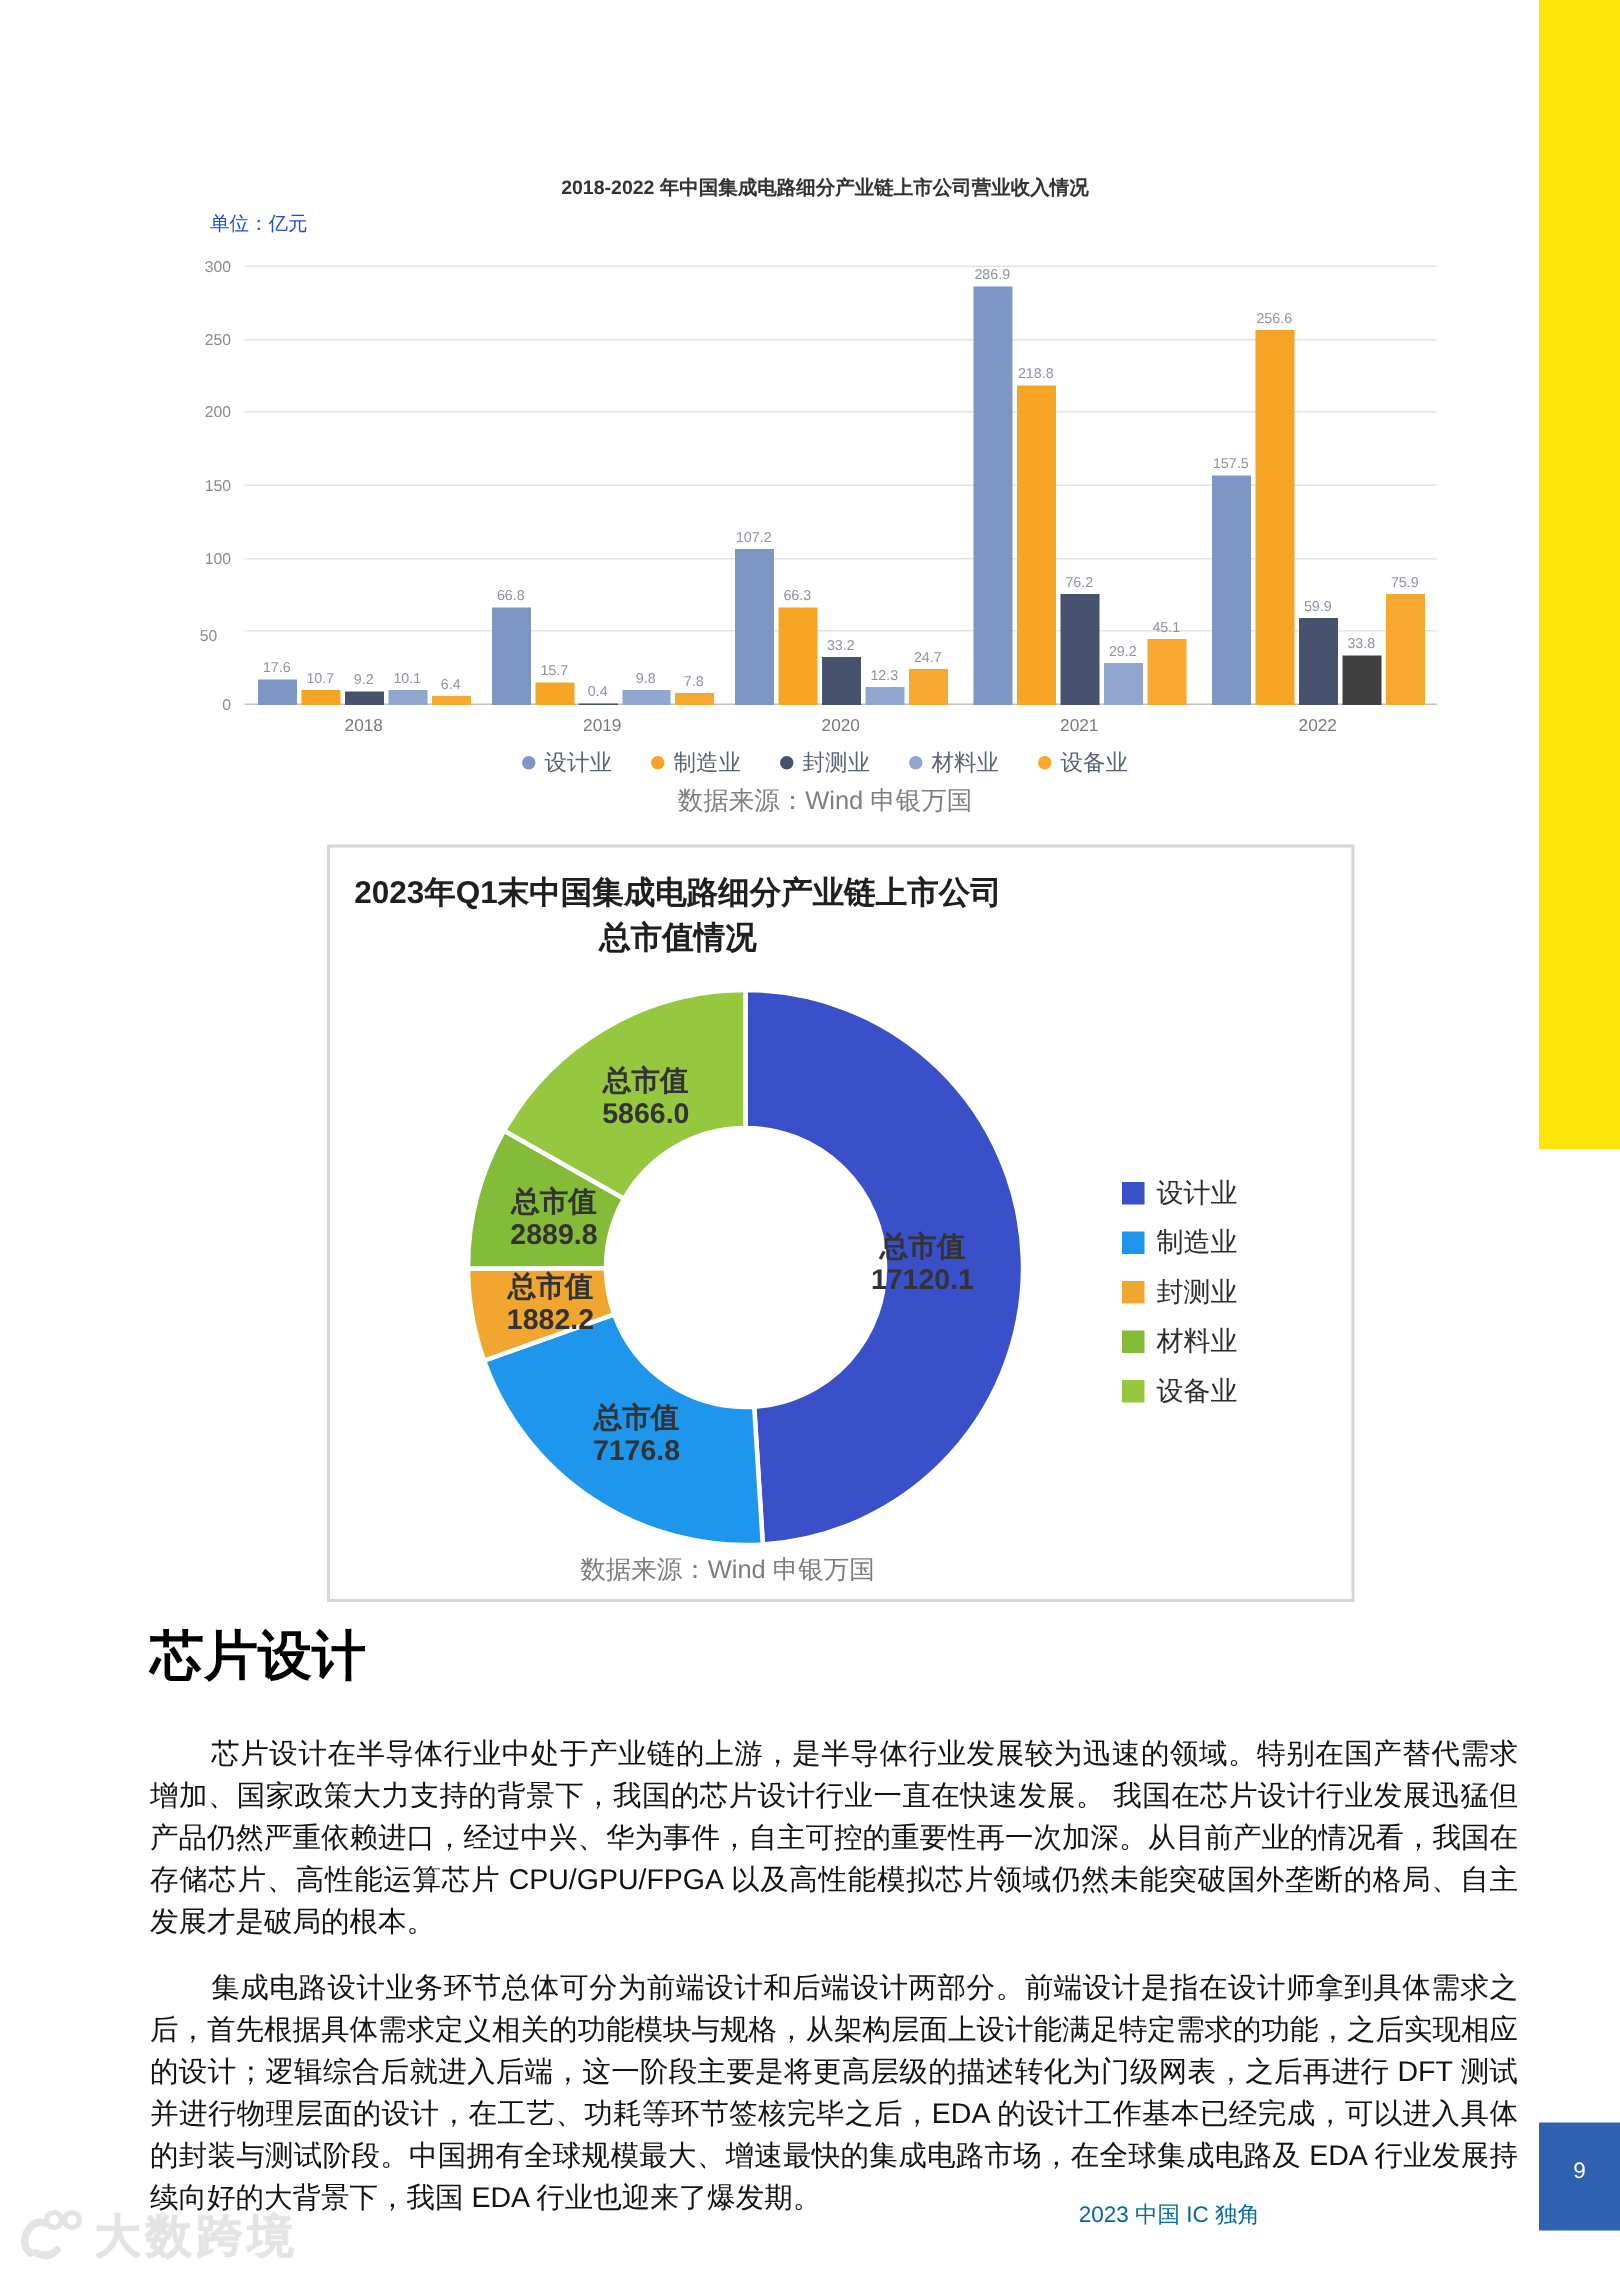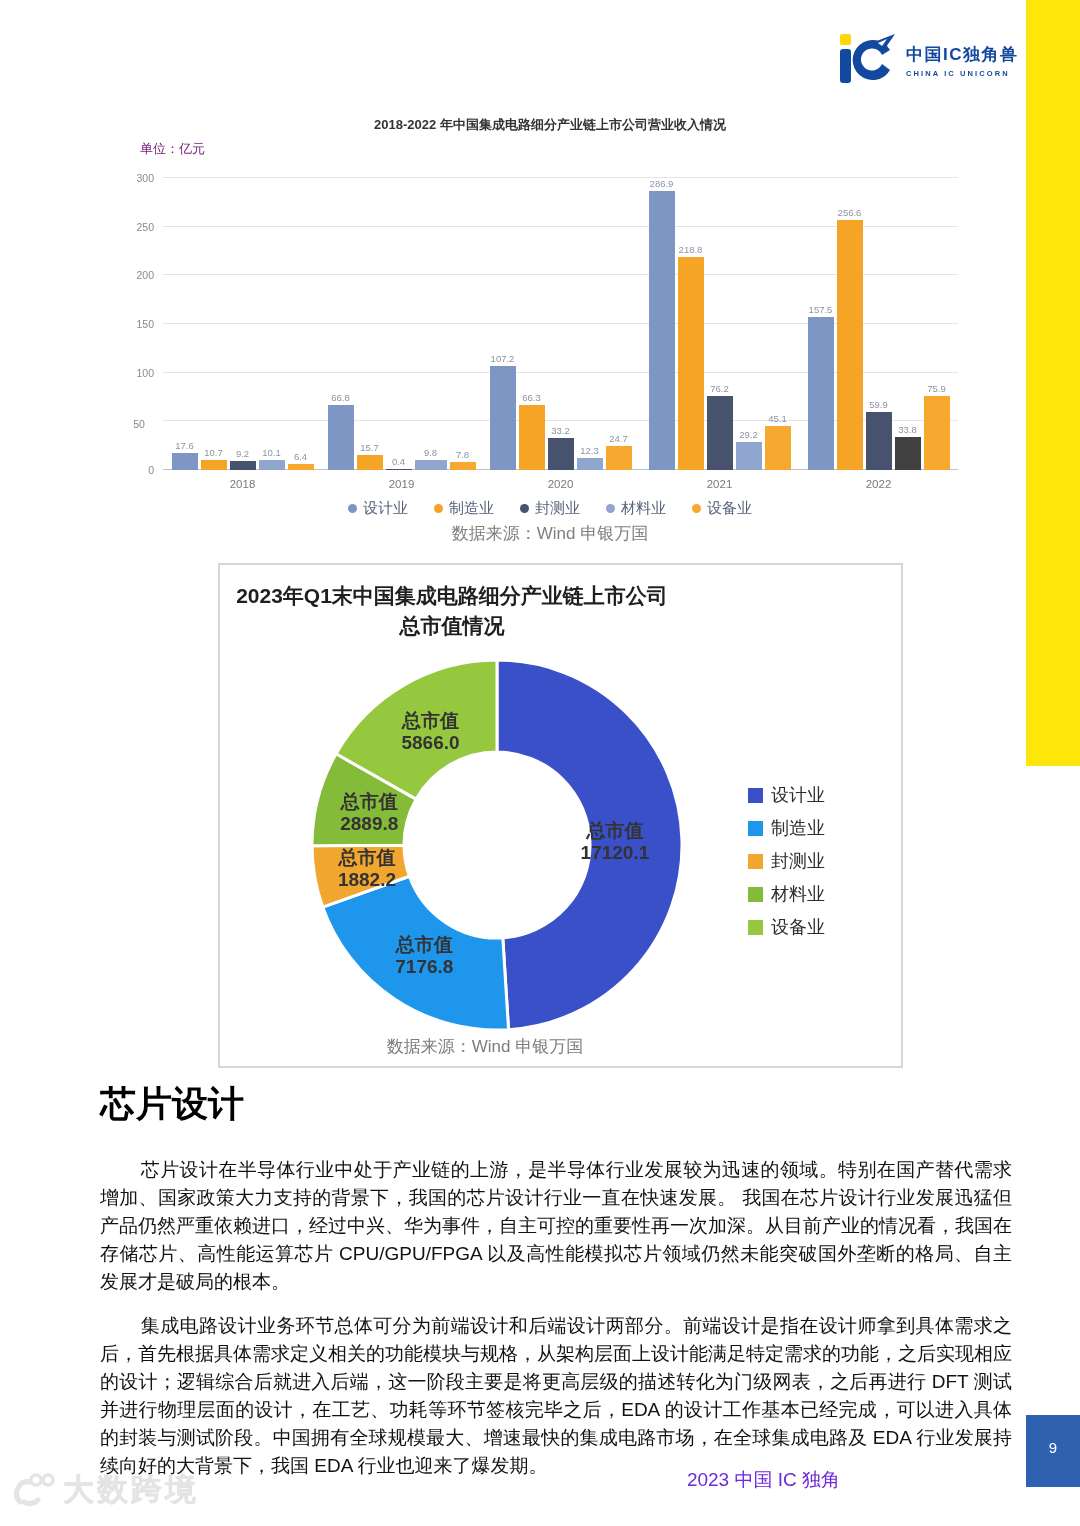--- a/index.html
+++ b/index.html
@@ -11,21 +11,21 @@
   }
   
   .side-accent { position:absolute; left:1026px; top:0; width:54px; height:766px; }
   .logo { position:absolute; left:838px; top:30px; display:flex; align-items:center; gap:10px; }
   .logo-text { display:flex; flex-direction:column; }
   .logo-cn { font-size:17px; font-weight:bold; letter-spacing:1.5px; }
   .logo-en { font-size:7.5px; font-weight:bold; letter-spacing:2.1px; margin-top:3px; }
   
   .bc-title { position:absolute; left:130px; top:116px; width:840px; text-align:center;
               font-size:13px; font-weight:bold; color:#333; }
-  .bc-unit  { position:absolute; left:140px; top:140px; font-size:13px; color:#701a75; }
+  .bc-unit  { position:absolute; left:140px; top:140px; font-size:13px; color:#1d4ed8; }
   .bc-plot  { position:absolute; left:163px; top:178px; width:795px; height:292px; }
   .bc-grid  { position:absolute; left:0; width:100%; height:1px; background:#e4e4e4; }
   .bc-grid.zero { background:#c2c2c2; }
   .bc-ytick { position:absolute; right:100%; margin-right:9px; width:30px; text-align:right;
               font-size:10.5px; color:#8a8a8a; transform:translateY(-50%); }
   .bc-group { position:absolute; bottom:0; height:100%; display:flex; align-items:flex-end;
               justify-content:center; gap:3px; }
   .bc-bar   { position:relative; width:26px; }
   .bc-val   { position:absolute; bottom:100%; left:50%; transform:translateX(-50%);
               margin-bottom:2px; width:44px; text-align:center; font-size:9.5px; color:#8d93a3; }
@@ -47,56 +47,41 @@
   .donut-legend-item { display:flex; align-items:center; gap:8px; font-size:18px; color:#2d2d2d; font-weight:500; }
   .donut-swatch { width:15px; height:15px; display:inline-block; }
   .donut-src { position:absolute; left:35px; bottom:8px; width:460px; text-align:center;
                font-size:17px; color:#7d7d7d; }
   
   .section-heading { position:absolute; left:100px; top:1080px; font-size:36px; font-weight:bold; color:#000;text-align:right; }
   .section-body { position:absolute; left:100px; top:1156px; width:912px; }
   .section-body p { font-size:19px; line-height:28px; color:#121212; text-align:justify;
                     text-indent:2.15em; margin-bottom:16px; }
   
-  .footer-title { position:absolute; right:240px; top:1467px; font-size:19px; color:#6d28d9; white-space:nowrap; }
+  .footer-title { position:absolute; right:240px; top:1467px; font-size:15px; color:#0369a1; white-space:nowrap; }
   .page-box { position:absolute; left:1026px; top:1415px; width:54px; height:72px; }
   .page-num { position:absolute; left:0; top:24px; width:100%; text-align:center;
               font-size:15px; color:#ffffff; }
   
   .wm-right { position:absolute; left:878px; top:1438px; display:flex; align-items:center; gap:2px; z-index:5; }
   .wm-right-text { font-size:37px; font-weight:bold; letter-spacing:1px;
                    color:rgba(255,255,255,0.92); -webkit-text-stroke:1px rgba(150,150,150,0.55);
                    text-shadow:0 0 2px rgba(140,140,140,0.35); }
   .wm-left { position:absolute; left:12px; top:1468px; display:flex; align-items:center; gap:7px;
              color:#e3e3e3; z-index:5; }
   .wm-left-text { font-size:31px; font-weight:bold; letter-spacing:3px; color:#e4e4e4;
                   text-shadow:0 0 1px #d8d8d8; }
 </style>
 </head>
 <body>
 
 <div id="page">
 
   <div class="side-accent" style="background: rgb(255, 230, 10);"></div>
 
-  <div class="logo">
-    <span>
-      <svg width="58" height="56" viewBox="0 0 58 56">
-        <rect x="2" y="4" width="11" height="11" rx="2" fill="#FFD60A"></rect>
-        <rect x="2" y="19" width="11" height="34" rx="3" fill="#12489E"></rect>
-        <path d="M52 20 A20 20 0 1 0 52 40 L44 34 A11 11 0 1 1 44 25 Z" fill="#12489E"></path>
-        <path d="M36 12 L57 4 L46 20 Z" fill="#12489E"></path>
-        <path d="M40 13 L49 9 L44 16 Z" fill="#ffffff"></path>
-      </svg>
-    </span>
-    <span class="logo-text">
-      <span class="logo-cn" style="color: rgb(18, 72, 158);">中国IC独角兽</span>
-      <span class="logo-en" style="color: rgb(18, 72, 158);">CHINA IC UNICORN</span>
-    </span>
-  </div>
 
   <div class="bc-title">2018-2022 年中国集成电路细分产业链上市公司营业收入情况</div>
   <div class="bc-unit">单位：亿元</div>
   <div class="bc-plot">
       <div class="bc-grid zero" style="bottom: 0px;"></div>
       <div class="bc-ytick" style="bottom: 0px; transform: translateY(50%);">0</div>
       <div class="bc-grid" style="bottom: 48.6667px;"></div>
       <div class="bc-ytick" style="bottom: 46px; transform: translateY(50%); text-align: center;">50</div>
       <div class="bc-grid" style="bottom: 97.3333px;"></div>
       <div class="bc-ytick" style="bottom: 97.3333px; transform: translateY(50%);">100</div>

